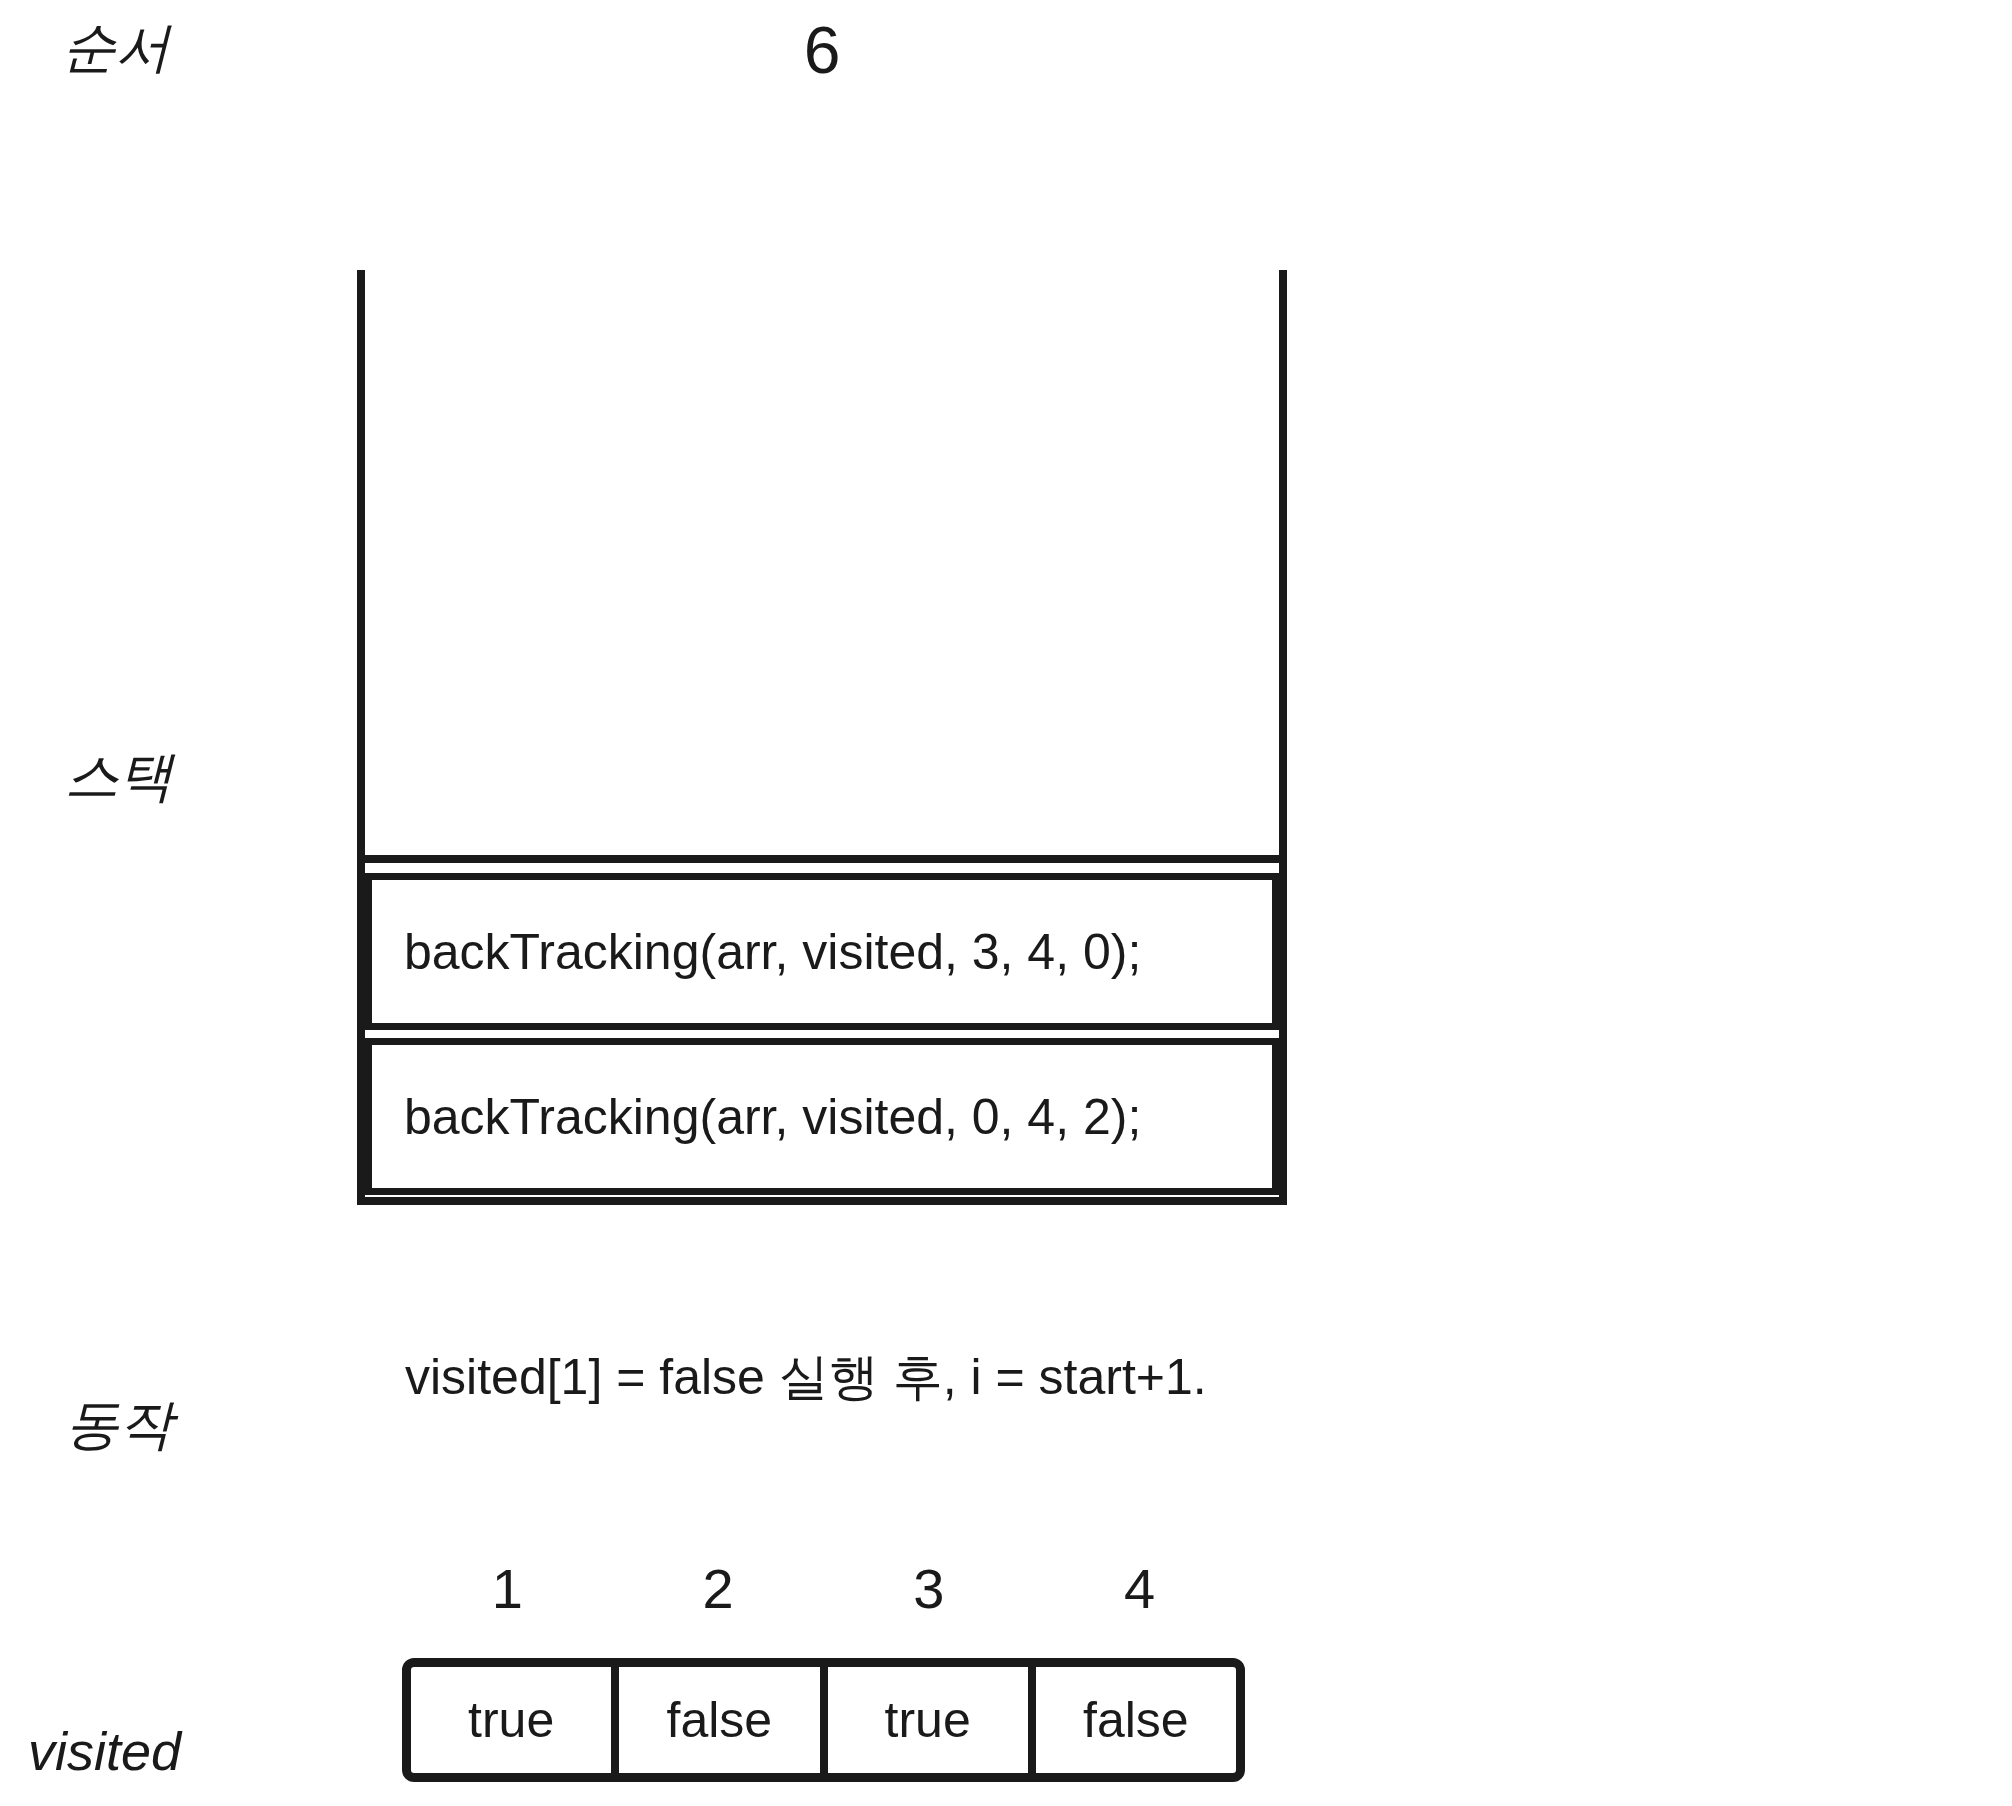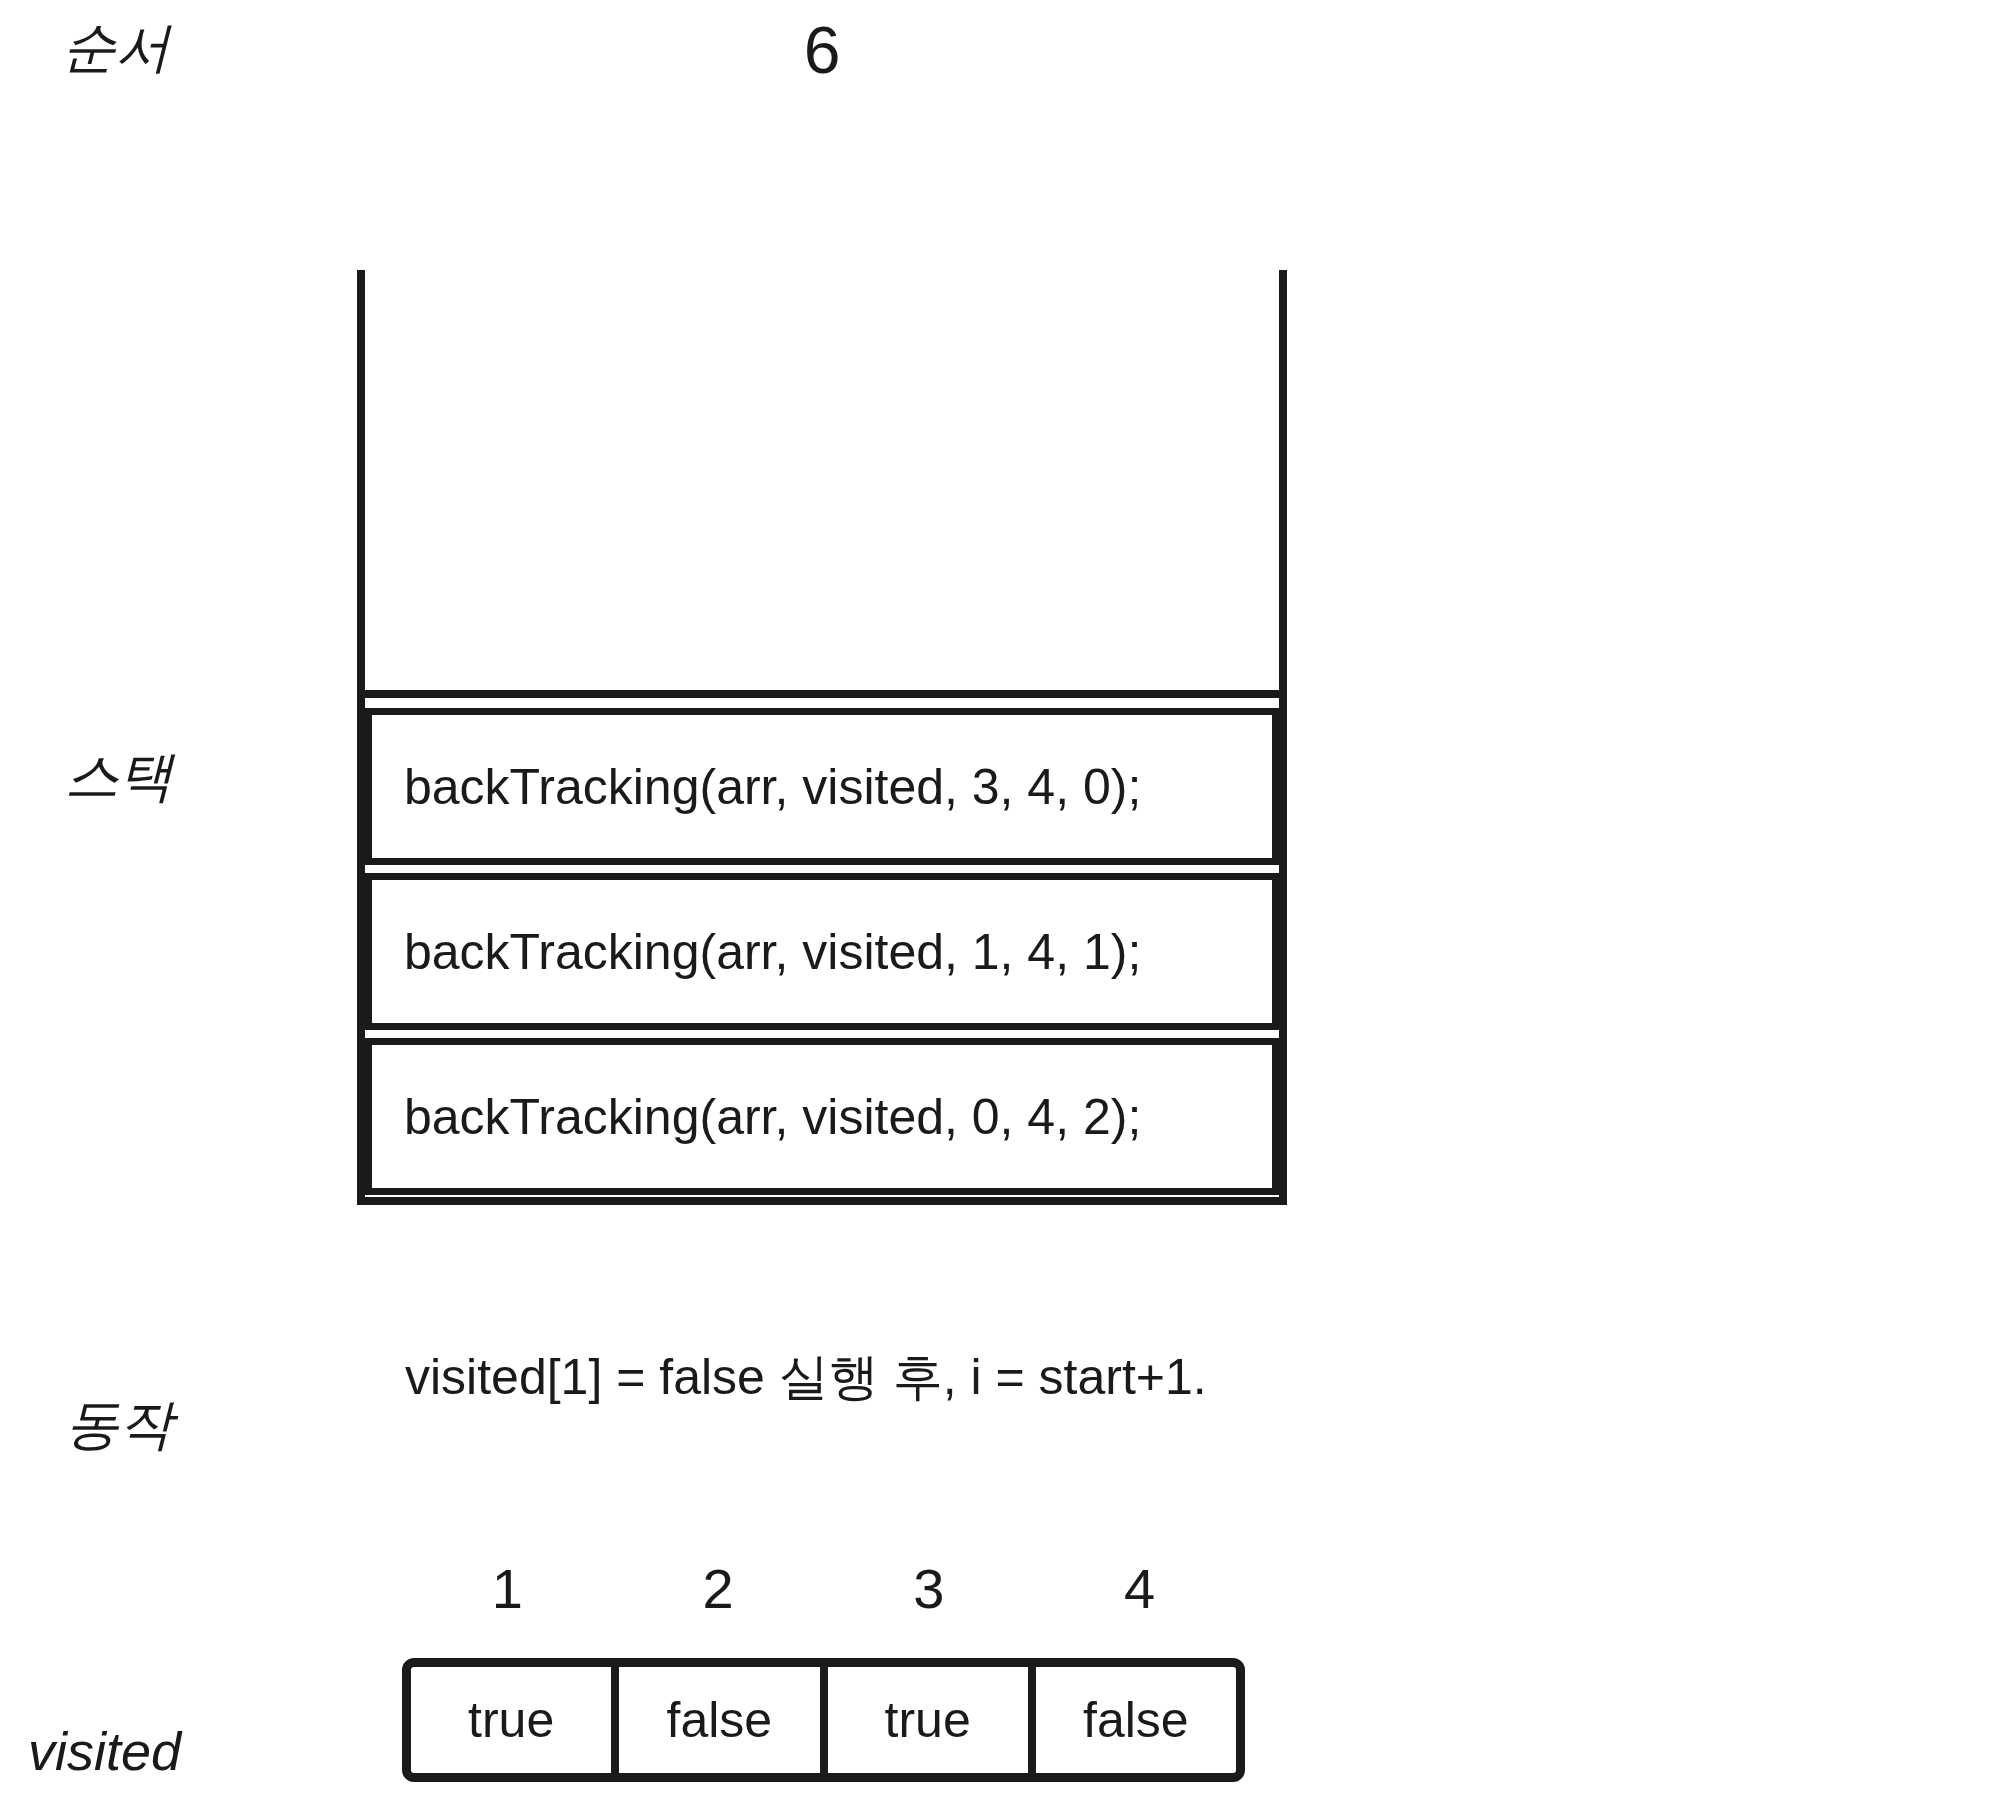--- a/index.html
+++ b/index.html
@@ -136,23 +136,20 @@
 
 <div class="label stack-label">스택</div>
 
 <div class="stack-container">
   <div class="stack-frames">
     <div class="stack-divider"></div>
     <div class="stack-frame">
       <span class="stack-frame-text">backTracking(arr, visited, 3, 4, 0);</span>
     </div>
     <div class="stack-frame">
-      <span class="stack-frame-text">backTracking(arr, visited, 1, 4, 1);</span>
-    </div>
-    <div class="stack-frame">
       <span class="stack-frame-text">backTracking(arr, visited, 0, 4, 2);</span>
     </div>
   </div>
 </div>
 
 <div class="label action-label">동작</div>
 <div class="action-text">
   <div>visited[1] = false 실행 후, i = start+1.</div>
 </div>
 

